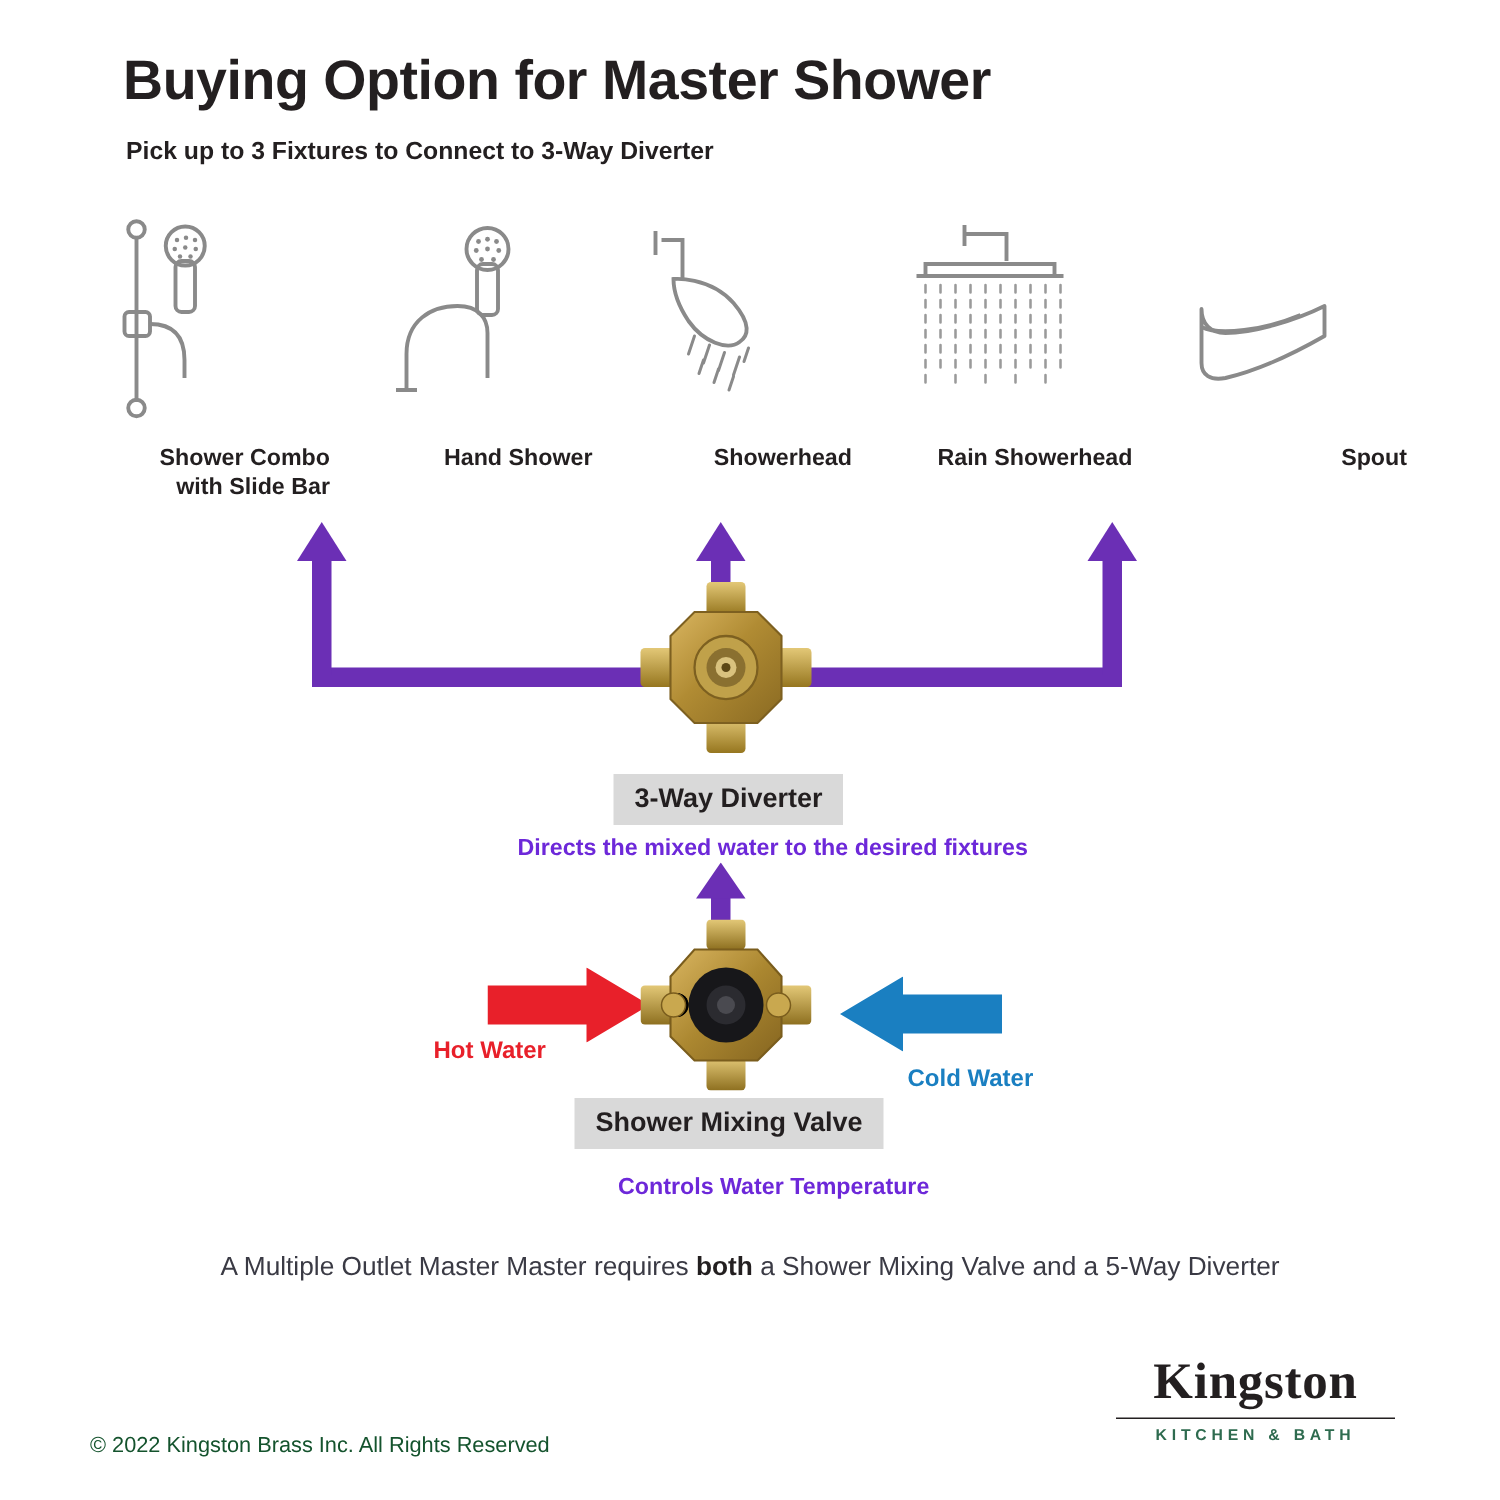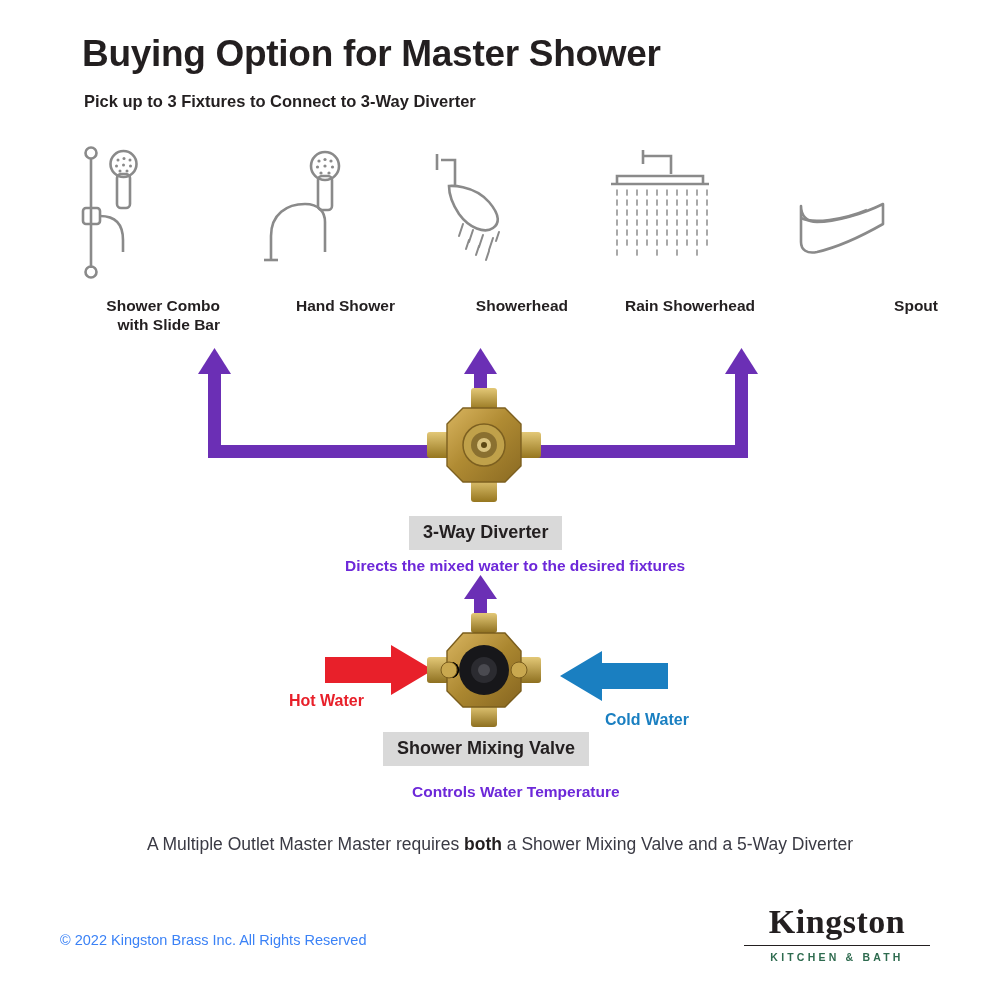--- a/index.html
+++ b/index.html
@@ -137,23 +137,23 @@
     width: 1000px;
     text-align: center;
     font-size: 17.5px;
     color: #3a3a44;
   }
   .footer-note b { color: #231f20; }
 
   .copyright {
     position: absolute;
     left: 60px;
-    top: 932px;
+    top: 956px;
     font-size: 14.5px;
-    color: #3b82f6;
+    color: #14532d;
     white-space: nowrap;
   }
 
   
   .brand {
     position: absolute;
     right: 58px;
     top: 905px;
     text-align: center;
     width: 210px;

